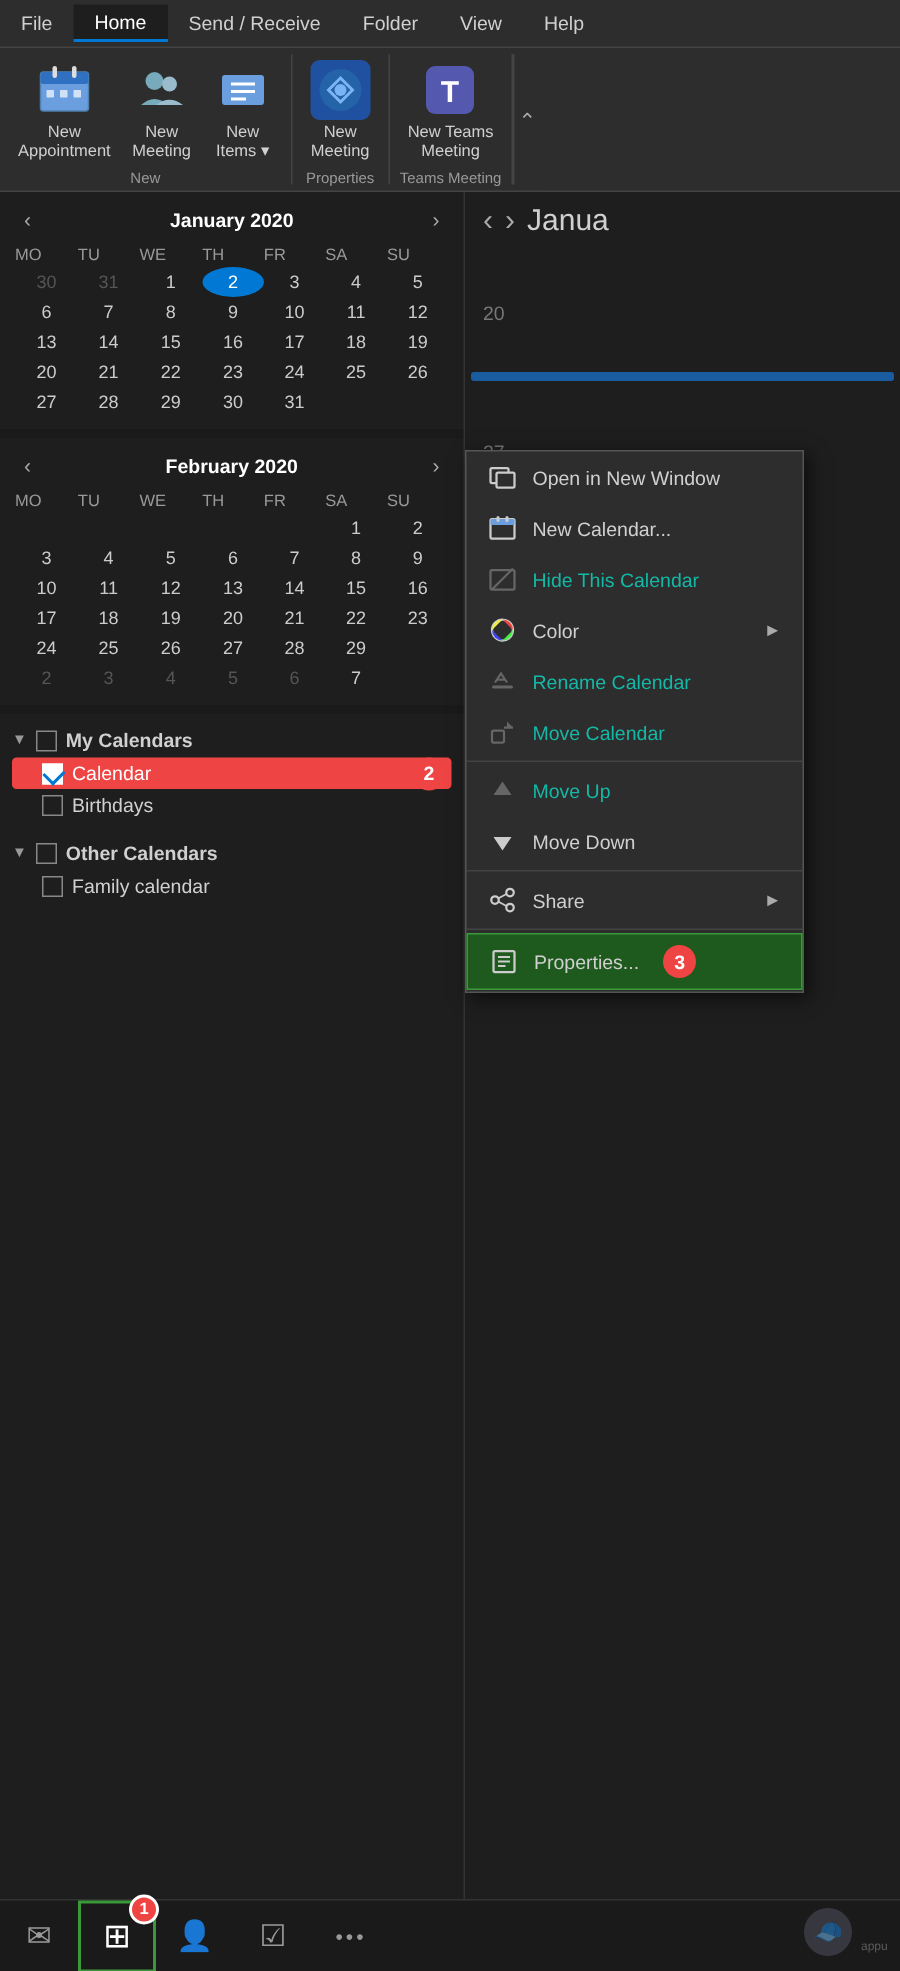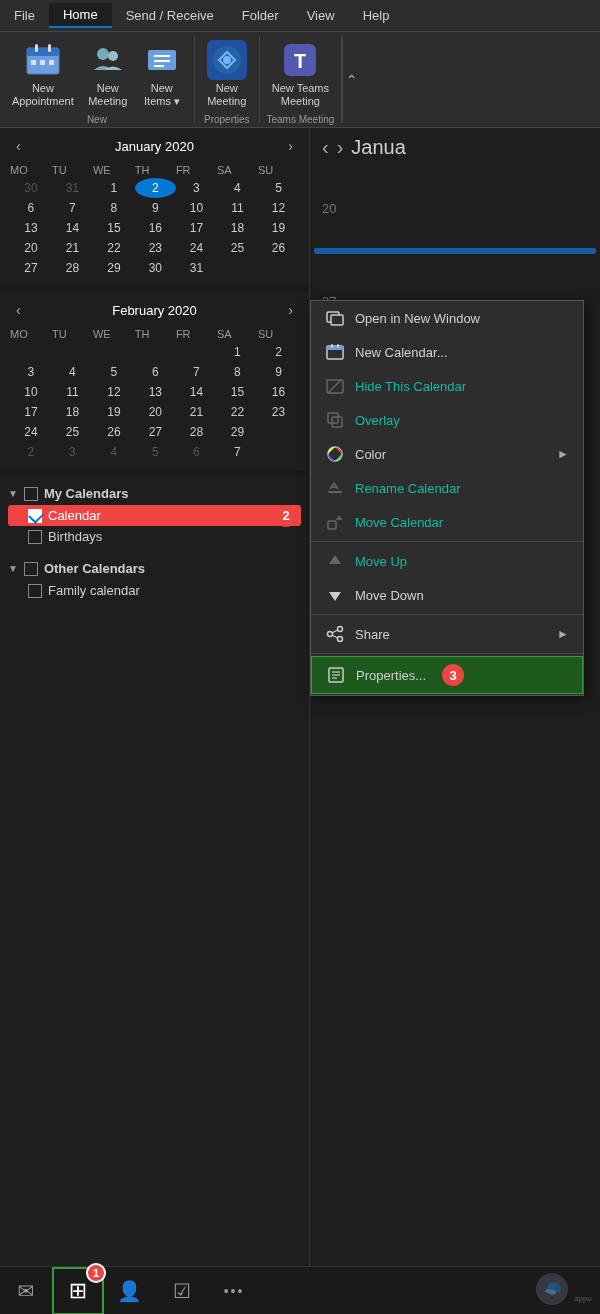--- a/index.html
+++ b/index.html
@@ -128,21 +128,21 @@
       padding: 8px 10px;
     }
     .mini-cal-header {
       display: flex;
       align-items: center;
       justify-content: space-between;
       margin-bottom: 6px;
     }
     .mini-cal-title {
       font-size: 13px;
-      font-weight: 400;
+      font-weight: 700;
       color: #fff;
     }
     .mini-cal-nav {
       cursor: pointer;
       color: #aaa;
       font-size: 14px;
       padding: 2px 6px;
     }
     .mini-cal table {
       width: 100%;
@@ -253,21 +253,21 @@
     .cal-main-nav {
       cursor: pointer;
       color: #aaa;
     }
 
     
     .context-menu {
       position: absolute;
       left: 310px;
       top: 300px;
-      width: 274px;
+      width: 226px;
       background: #2d2d2d;
       border: 1px solid #555;
       box-shadow: 3px 3px 12px rgba(0,0,0,0.6);
       z-index: 100;
     }
     .ctx-item {
       display: flex;
       align-items: center;
       gap: 10px;
       padding: 7px 14px;
@@ -653,29 +653,20 @@
     </div>
     <div class="ctx-item disabled">
       <span class="ctx-icon">
         <svg width="18" height="18" viewBox="0 0 18 18">
             <rect x="1" y="3" width="16" height="13" rx="1" fill="none" stroke="#666" stroke-width="1.5"></rect>
             <line x1="2" y1="16" x2="16" y2="2" stroke="#666" stroke-width="1.5"></line>
           </svg>
       </span>
       <span>Hide This Calendar</span>
     </div>
-    <div class="ctx-item disabled">
-      <span class="ctx-icon">
-        <svg width="18" height="18" viewBox="0 0 18 18">
-            <rect x="2" y="2" width="10" height="10" rx="1" fill="none" stroke="#666" stroke-width="1.5"></rect>
-            <rect x="6" y="6" width="10" height="10" rx="1" fill="none" stroke="#666" stroke-width="1.5"></rect>
-          </svg>
-      </span>
-      <span>Overlay</span>
-    </div>
     <div class="ctx-item">
       <span class="ctx-icon">
         <svg width="18" height="18" viewBox="0 0 18 18">
             <circle cx="9" cy="9" r="7" fill="none" stroke="#ccc" stroke-width="1.5"></circle>
             <path d="M9 2 A7 7 0 0 1 16 9" fill="#e44"></path>
             <path d="M16 9 A7 7 0 0 1 9 16" fill="#4e4"></path>
             <path d="M9 16 A7 7 0 0 1 2 9" fill="#44e"></path>
             <path d="M2 9 A7 7 0 0 1 9 2" fill="#ee4"></path>
           </svg>
       </span>

